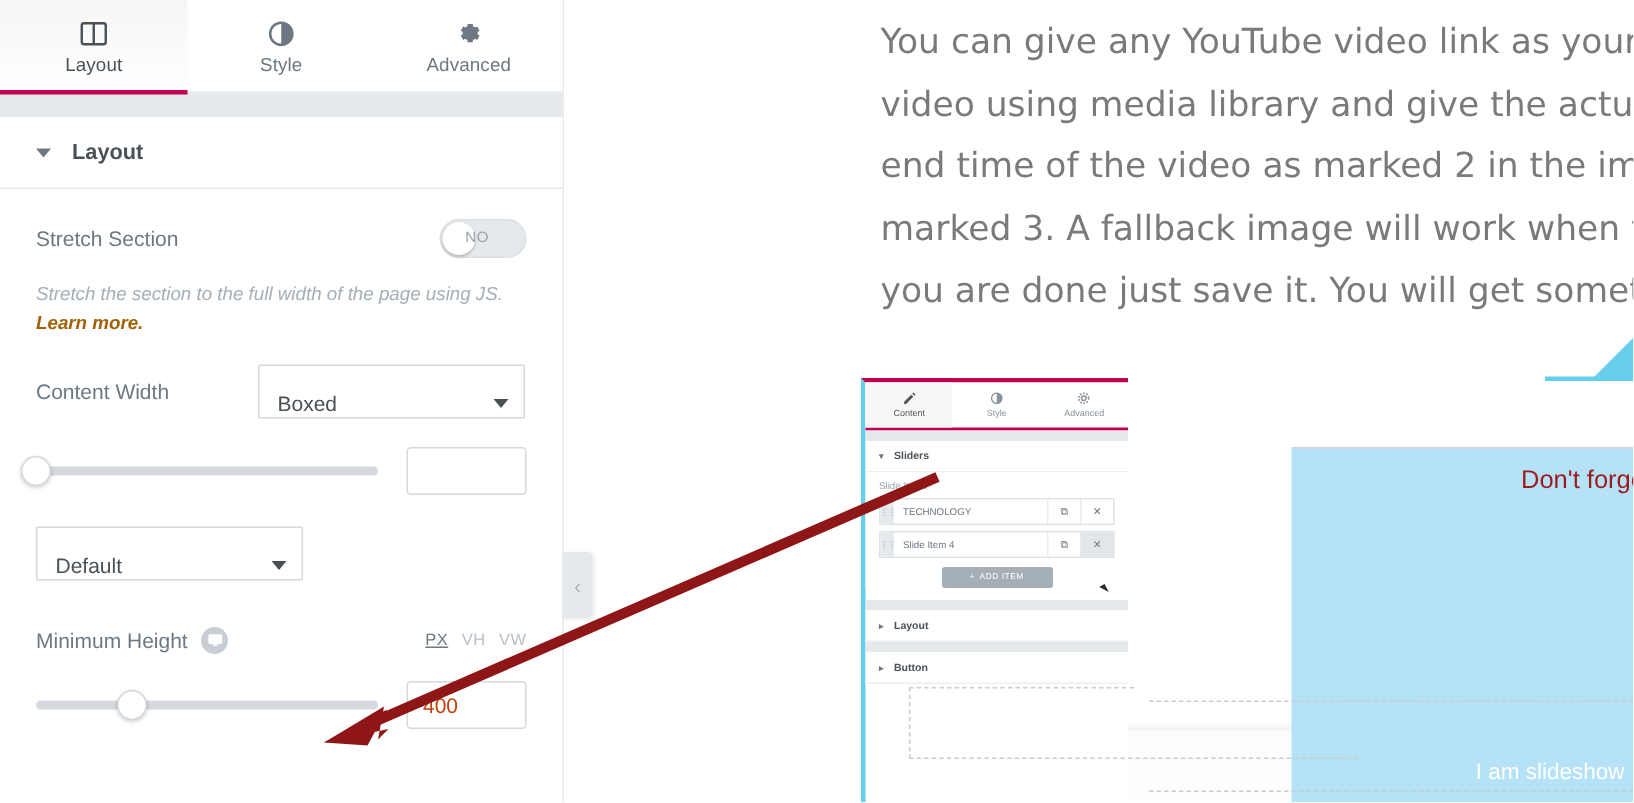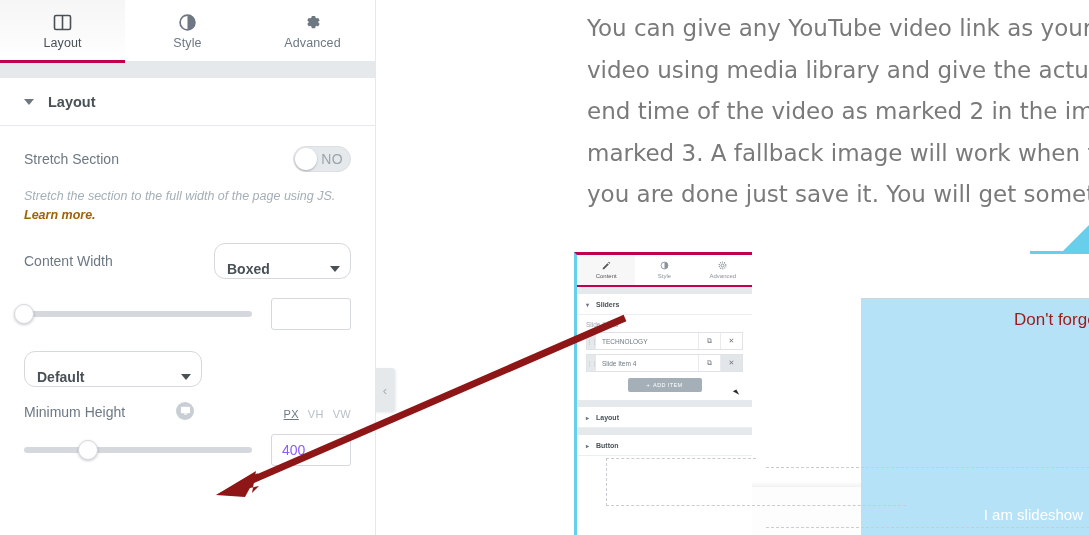--- a/index.html
+++ b/index.html
@@ -65,21 +65,20 @@
   }
   .section-head .sect-title {
     font-size: 14.5px; font-weight: bold; color: #495157;
   }
 
   .ctrls { padding: 0 24px; }
   .row {
     display: flex; align-items: center;
     min-height: 38px;
     margin-top: 14px;
-    gap: 42px;
   }
   .row .lbl {
     font-size: 14px; color: #6d7882;
     width: 148px; flex: none;
   }
   .desc {
     font-size: 12.5px; font-style: italic; color: #a4afb7;
     line-height: 1.55; margin-top: 9px;
     width: 330px;
   }
@@ -92,35 +91,34 @@
     position: relative; cursor: pointer;
     margin-left: auto;
   }
   .switch .knob {
     position: absolute; left: 1px; top: 1px;
     width: 22px; height: 22px; border-radius: 50%;
     background: #ffffff;
     box-shadow: 0 1px 2px rgba(0,0,0,.25);
   }
   .switch .sw-txt {
-    position: absolute; right: 7px; top: 50%; transform: translateY(-50%);
-    font-size: 14px; color: #9aa4ad; letter-spacing: .4px;
+    position: absolute; right: 24px; top: 50%; transform: translateY(-50%);
+    font-size: 10px; color: #9aa4ad; letter-spacing: .4px;
   }
 
   
   .sel {
     width: 178px; height: 36px;
-    border: 1px solid #d5d8dc; border-radius: 11px;
+    border: 1px solid #d5d8dc; border-radius: 1px;
     background: #fff;
     display: flex; align-items: center;
     padding: 16px 10px 0 12px;
     font-size: 14px; color: #495157;
     cursor: pointer;
     position: relative;
-    font-weight: bold;
   }
   .sel .sel-caret {
     margin-left: auto;
     width: 0; height: 0;
     border-left: 5px solid transparent;
     border-right: 5px solid transparent;
     border-top: 6px solid #495157;
   }
 
   
@@ -140,21 +138,21 @@
     width: 20px; height: 20px; border-radius: 50%;
     background: #ffffff;
     border: 1px solid #d5d8dc;
     box-shadow: 0 1px 3px rgba(0,0,0,.22);
   }
   .numbox {
     margin-left: auto;
     width: 80px; height: 32px;
     border: 1px solid #d5d8dc; border-radius: 3px;
     background: #fff;
-    font-size: 14px; color: #8b5cf6;
+    font-size: 14px; color: #c2410c;
     display: flex; align-items: center;
     padding: 0 10px;
   }
   .units {
     display: flex; gap: 9px;
     margin-left: auto;
     align-items: flex-end;
   }
   .unit { font-size: 11px; color: #b6bfc6; cursor: pointer; letter-spacing:.3px; }
   .unit.active { color: #6d7882; text-decoration: underline; }
@@ -396,21 +394,21 @@
       </div>
 
       <div class="row" style="margin-top:20px;">
         <div class="sel">
           <span>Default</span>
           <span class="sel-caret"></span>
         </div>
       </div>
 
 
-      <div class="row" style="margin-top:6px;min-height:26px;align-items:flex-end;">
+      <div class="row" style="margin-top:26px;min-height:26px;">
         <span class="lbl" style="width:auto;">Minimum Height</span>
         <span class="infoico">
           <svg width="11" height="11" viewBox="0 0 12 12">
               <rect x="1" y="2" width="10" height="7" rx="1" fill="#ffffff"></rect>
               <rect x="4.3" y="9.3" width="3.4" height="1.2" fill="#ffffff"></rect>
             </svg>
         </span>
         <span class="units">
           <span class="unit active">PX</span>
           <span class="unit">VH</span>

